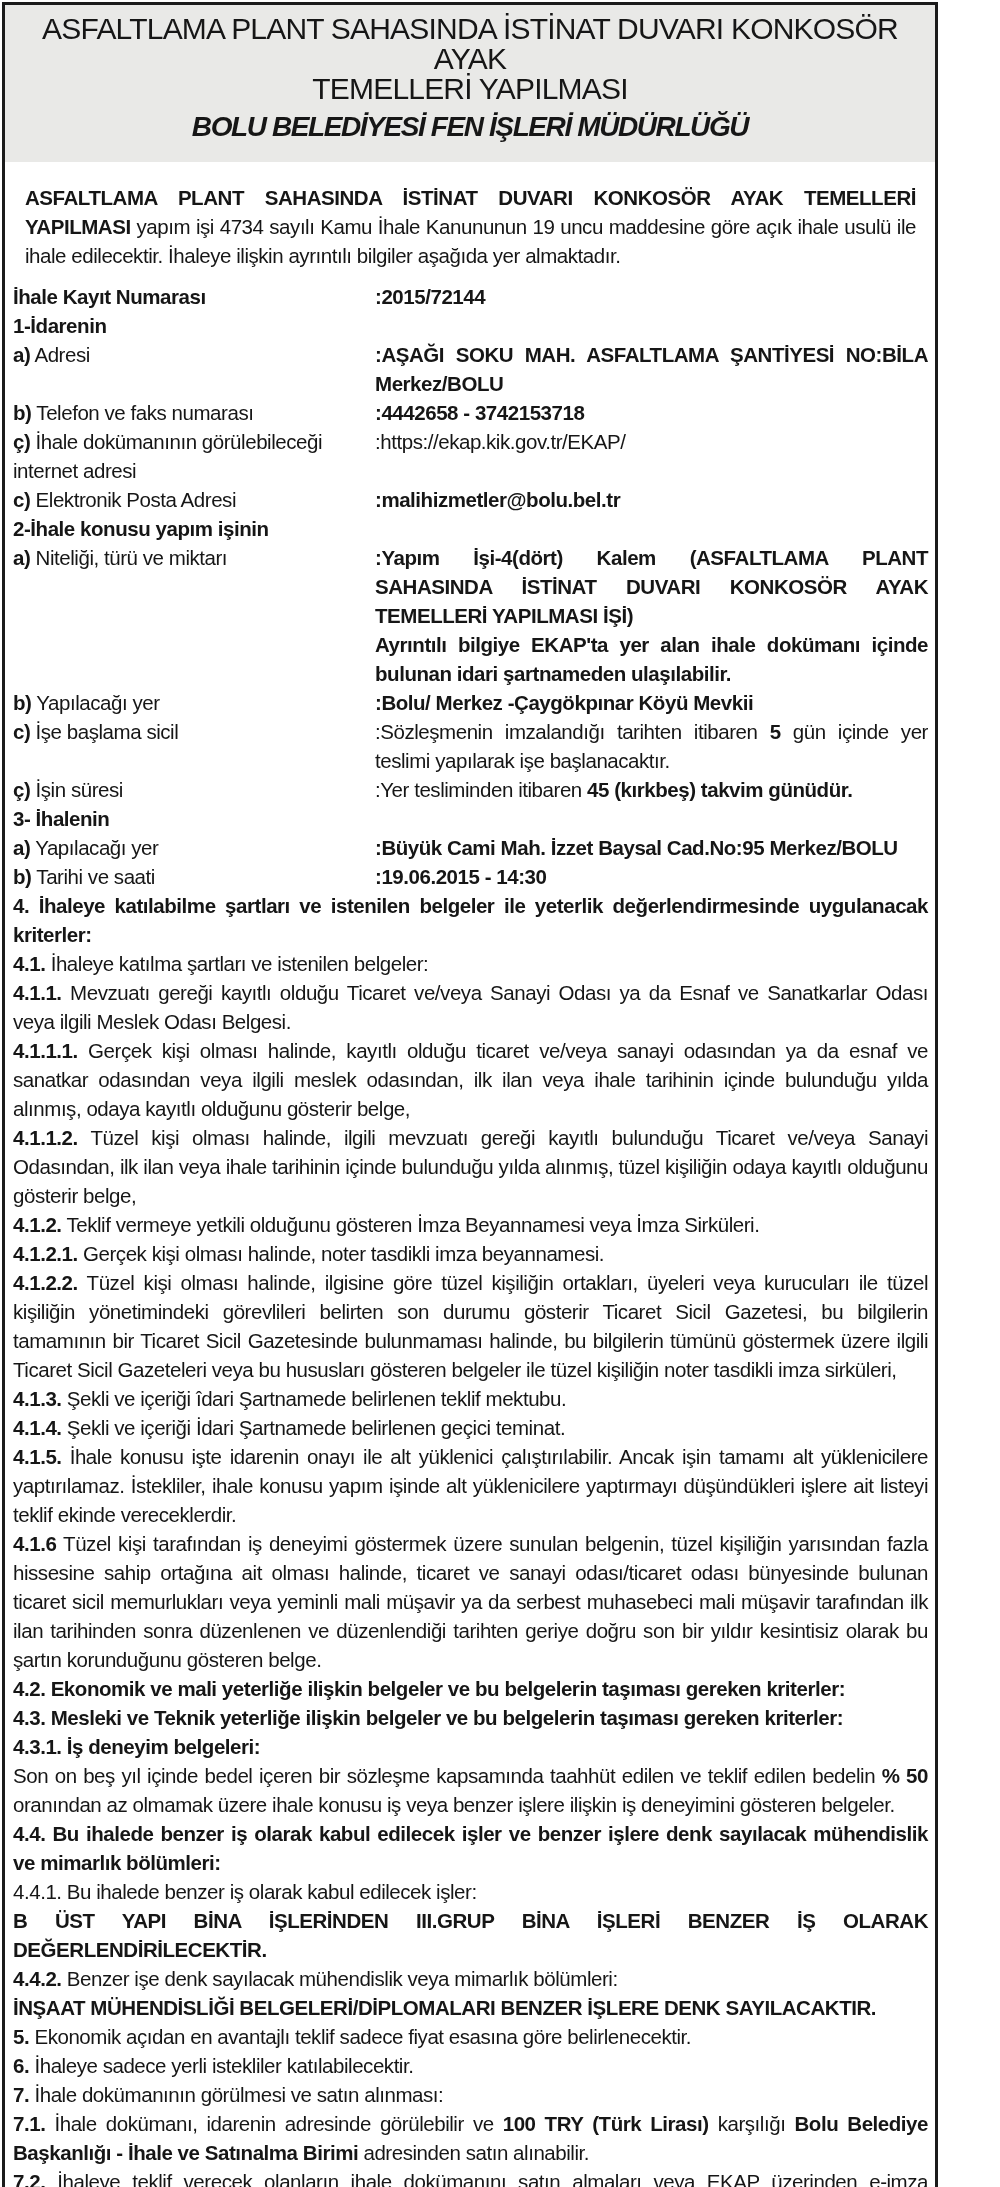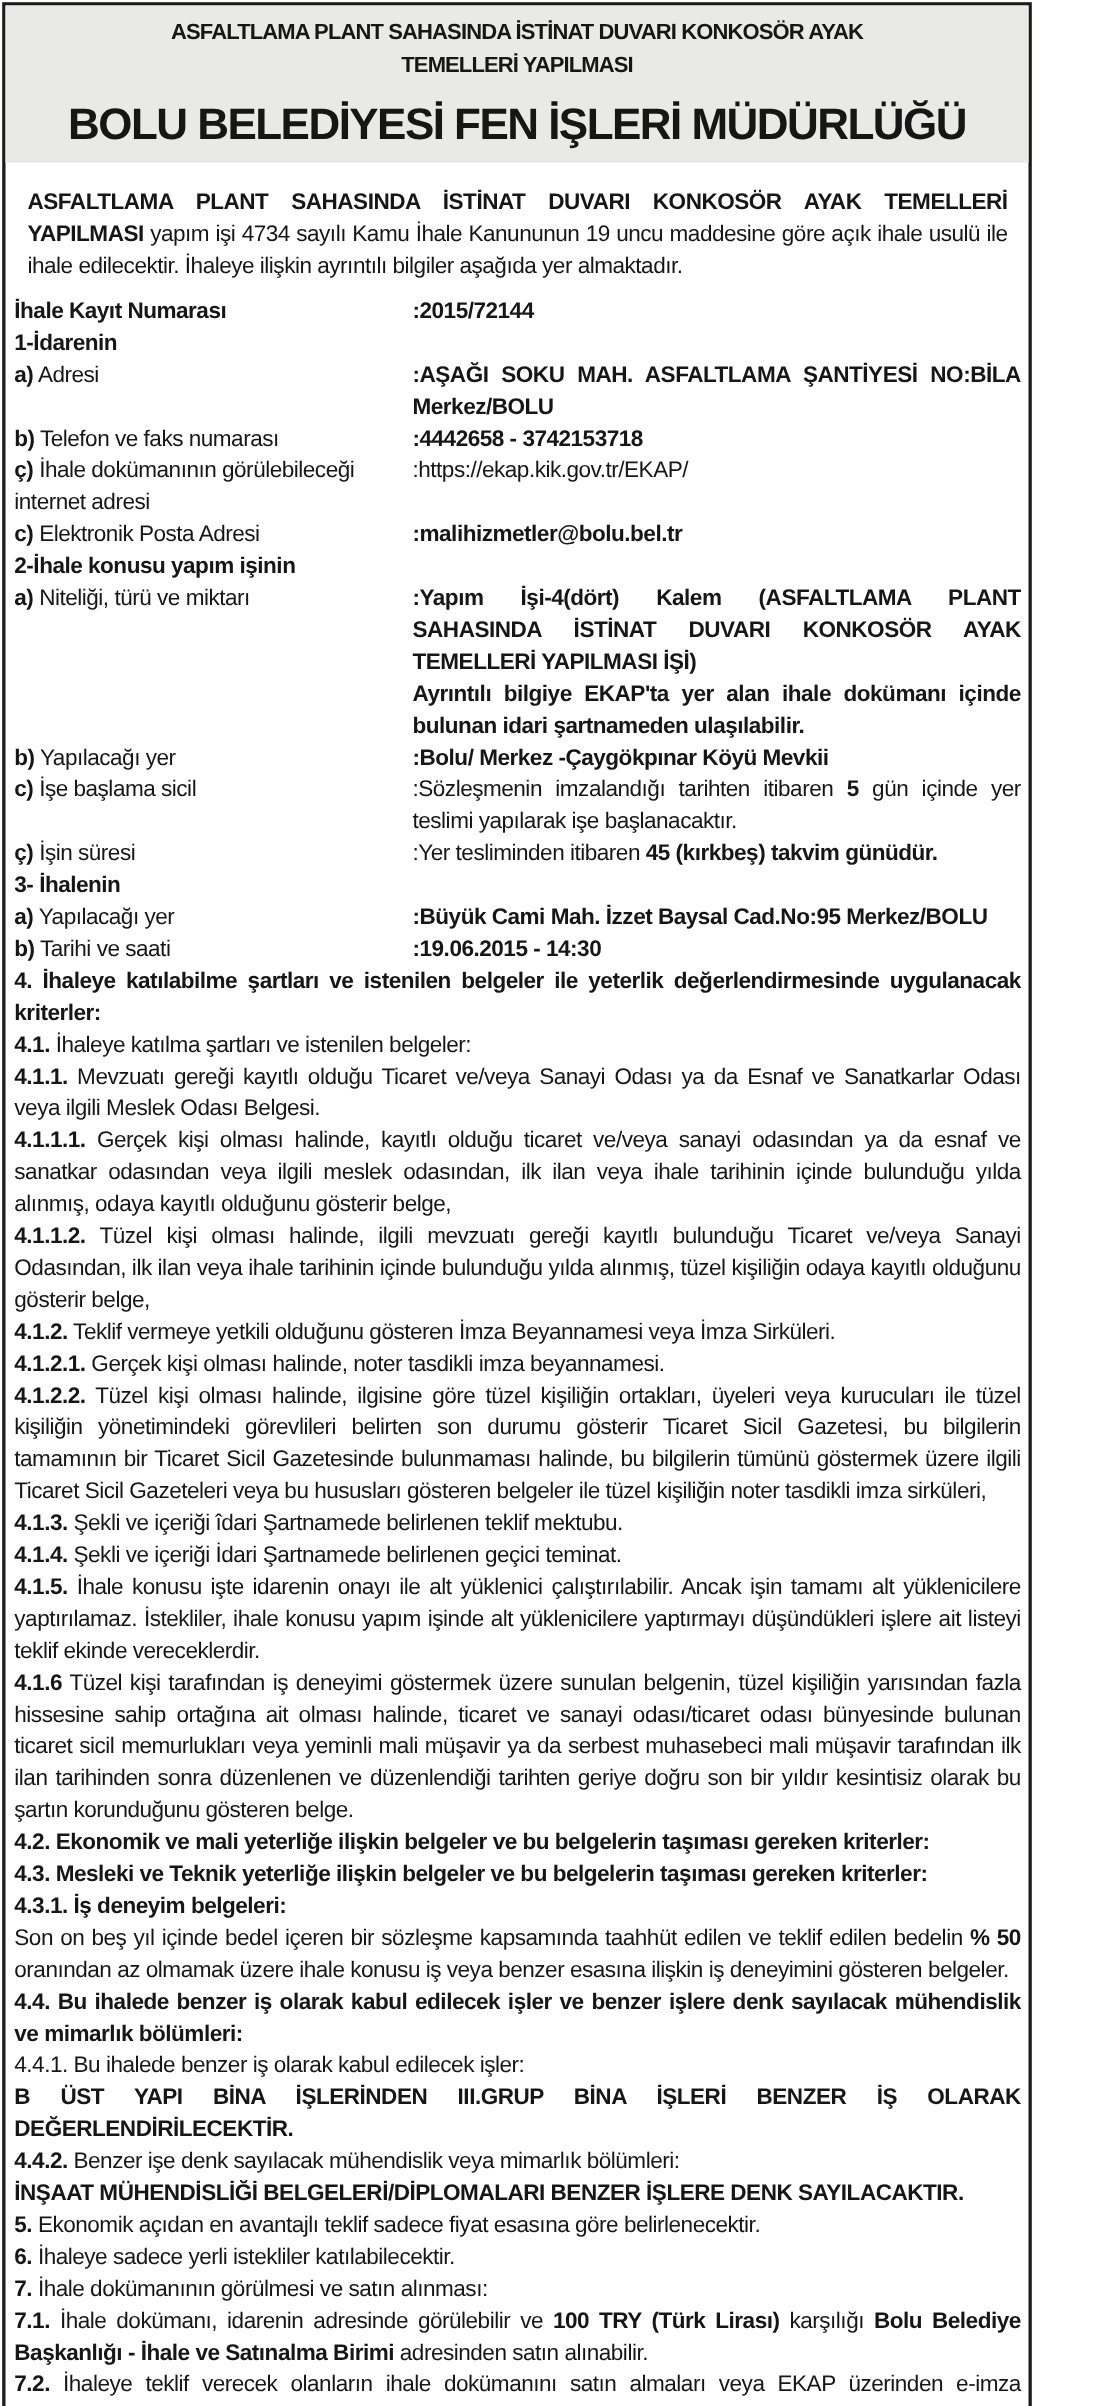--- a/index.html
+++ b/index.html
@@ -10,25 +10,26 @@
   .doc {
     box-sizing:border-box; margin-left:2px; margin-top:2px;
     width:936px; min-height:2181px;
     border:3px solid #1b1b1b; background:#ffffff;
     display:flex; flex-direction:column;
   }
   .doc-header {
     background:#e9e9e7; text-align:center; padding:9px 6px 13px 6px;
   }
   .title-small {
-    font-weight:bold; font-size:20px; line-height:30px; letter-spacing:-0.8px;
+    font-weight:normal; font-size:30px; line-height:30px; letter-spacing:-0.8px;
   }
   .title-big {
-    font-weight:bold; font-size:40px; line-height:44px; letter-spacing:-1.4px; margin-top:17px;
+    font-weight:bold; font-size:28px; line-height:44px; letter-spacing:-1.4px; margin-top:1px;
     white-space:nowrap;
+    font-style:italic;
   }
   .doc-body {
     padding:9px 7px 8px 8px;
     font-size:20.5px; line-height:29px; letter-spacing:-0.45px;
   }
   .intro { margin:12px; text-align:justify; }
   .kv-rows { }
   .kv-row { display:flex; }
   .kv-section { font-weight:bold; }
   .kv-label { flex:0 0 362px; width:362px; padding-right:6px; box-sizing:border-box; }
@@ -114,21 +115,21 @@
           <p class="para"><span class="b">4.1.2.</span><span> Teklif vermeye yetkili olduğunu gösteren İmza Beyannamesi veya İmza Sirküleri.</span></p>
           <p class="para"><span class="b">4.1.2.1.</span><span> Gerçek kişi olması halinde, noter tasdikli imza beyannamesi.</span></p>
           <p class="para"><span class="b">4.1.2.2.</span><span> Tüzel kişi olması halinde, ilgisine göre tüzel kişiliğin ortakları, üyeleri veya kurucuları ile tüzel kişiliğin yönetimindeki görevlileri belirten son durumu gösterir Ticaret Sicil Gazetesi, bu bilgilerin tamamının bir Ticaret Sicil Gazetesinde bulunmaması halinde, bu bilgilerin tümünü göstermek üzere ilgili Ticaret Sicil Gazeteleri veya bu hususları gösteren belgeler ile tüzel kişiliğin noter tasdikli imza sirküleri,</span></p>
           <p class="para"><span class="b">4.1.3.</span><span> Şekli ve içeriği îdari Şartnamede belirlenen teklif mektubu.</span></p>
           <p class="para"><span class="b">4.1.4.</span><span> Şekli ve içeriği İdari Şartnamede belirlenen geçici teminat.</span></p>
           <p class="para"><span class="b">4.1.5.</span><span> İhale konusu işte idarenin onayı ile alt yüklenici çalıştırılabilir. Ancak işin tamamı alt yüklenicilere yaptırılamaz. İstekliler, ihale konusu yapım işinde alt yüklenicilere yaptırmayı düşündükleri işlere ait listeyi teklif ekinde vereceklerdir.</span></p>
           <p class="para"><span class="b">4.1.6</span><span> Tüzel kişi tarafından iş deneyimi göstermek üzere sunulan belgenin, tüzel kişiliğin yarısından fazla hissesine sahip ortağına ait olması halinde, ticaret ve sanayi odası/ticaret odası bünyesinde bulunan ticaret sicil memurlukları veya yeminli mali müşavir ya da serbest muhasebeci mali müşavir tarafından ilk ilan tarihinden sonra düzenlenen ve düzenlendiği tarihten geriye doğru son bir yıldır kesintisiz olarak bu şartın korunduğunu gösteren belge.</span></p>
           <p class="para"><span class="b">4.2. Ekonomik ve mali yeterliğe ilişkin belgeler ve bu belgelerin taşıması gereken kriterler:</span></p>
           <p class="para"><span class="b">4.3. Mesleki ve Teknik yeterliğe ilişkin belgeler ve bu belgelerin taşıması gereken kriterler:</span></p>
           <p class="para"><span class="b">4.3.1. İş deneyim belgeleri:</span></p>
-          <p class="para"><span>Son on beş yıl içinde bedel içeren bir sözleşme kapsamında taahhüt edilen ve teklif edilen bedelin </span><span class="b">% 50</span><span> oranından az olmamak üzere ihale konusu iş veya benzer esasına ilişkin iş deneyimini gösteren belgeler.</span></p>
+          <p class="para"><span>Son on beş yıl içinde bedel içeren bir sözleşme kapsamında taahhüt edilen ve teklif edilen bedelin </span><span class="b">% 50</span><span> oranından az olmamak üzere ihale konusu iş veya benzer işlere ilişkin iş deneyimini gösteren belgeler.</span></p>
           <p class="para"><span class="b">4.4. Bu ihalede benzer iş olarak kabul edilecek işler ve benzer işlere denk sayılacak mühendislik ve mimarlık bölümleri:</span></p>
           <p class="para"><span>4.4.1. Bu ihalede benzer iş olarak kabul edilecek işler:</span></p>
           <p class="para"><span class="b">B ÜST YAPI BİNA İŞLERİNDEN III.GRUP BİNA İŞLERİ BENZER İŞ OLARAK DEĞERLENDİRİLECEKTİR.</span></p>
           <p class="para"><span class="b">4.4.2.</span><span> Benzer işe denk sayılacak mühendislik veya mimarlık bölümleri:</span></p>
           <p class="para"><span class="b">İNŞAAT MÜHENDİSLİĞİ BELGELERİ/DİPLOMALARI BENZER İŞLERE DENK SAYILACAKTIR.</span></p>
           <p class="para"><span class="b">5.</span><span> Ekonomik açıdan en avantajlı teklif sadece fiyat esasına göre belirlenecektir.</span></p>
           <p class="para"><span class="b">6.</span><span> İhaleye sadece yerli istekliler katılabilecektir.</span></p>
           <p class="para"><span class="b">7.</span><span> İhale dokümanının görülmesi ve satın alınması:</span></p>
           <p class="para"><span class="b">7.1.</span><span> İhale dokümanı, idarenin adresinde görülebilir ve </span><span class="b">100 TRY (Türk Lirası)</span><span> karşılığı </span><span class="b">Bolu Belediye Başkanlığı - İhale ve Satınalma Birimi</span><span> adresinden satın alınabilir.</span></p>
           <p class="para"><span class="b">7.2.</span><span> İhaleye teklif verecek olanların ihale dokümanını satın almaları veya EKAP üzerinden e-imza kullanarak indirmeleri zorunludur.</span></p>

